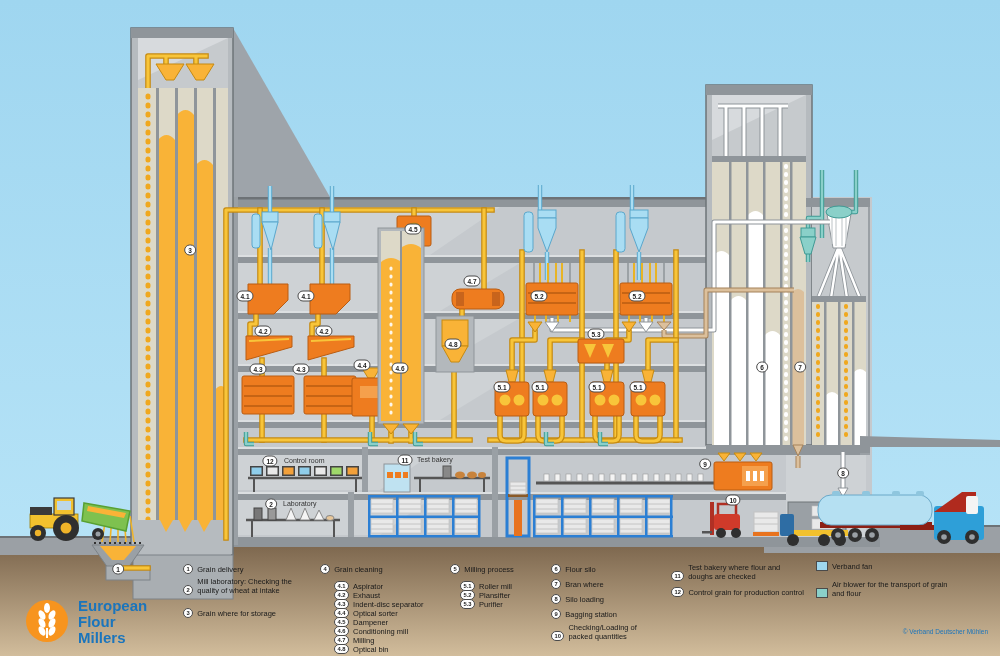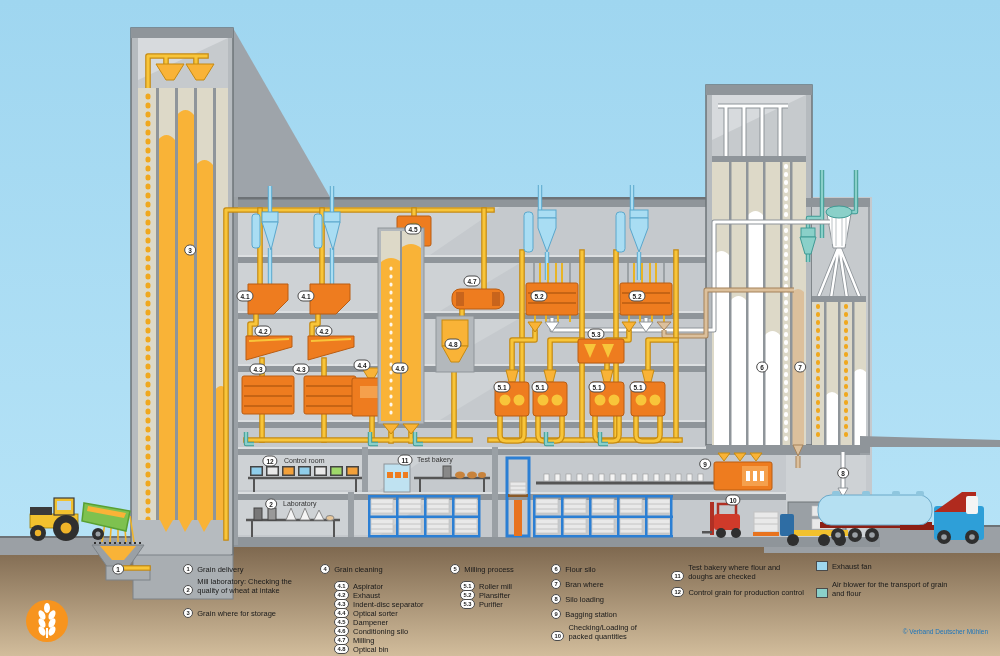--- a/index.html
+++ b/index.html
@@ -726,21 +726,21 @@
 <div class="li" style="left:334px;top:608px;width:105px">
   <span class="lnum">4.4</span>
       <span>Optical sorter</span>
     </div>
 <div class="li" style="left:334px;top:617px;width:105px">
   <span class="lnum">4.5</span>
       <span>Dampener</span>
     </div>
 <div class="li" style="left:334px;top:626px;width:105px">
   <span class="lnum">4.6</span>
-      <span>Conditioning silo</span>
+      <span>Conditioning mill</span>
     </div>
 <div class="li" style="left:334px;top:635px;width:105px">
   <span class="lnum">4.7</span>
       <span>Milling</span>
     </div>
 <div class="li" style="left:334px;top:644px;width:105px">
   <span class="lnum">4.8</span>
       <span>Optical bin</span>
     </div>
 
@@ -786,22 +786,30 @@
   <span class="lnum">11</span>
       <span>Test bakery where flour and doughs are checked</span>
     </div>
 <div class="li" style="left:671px;top:587px;width:170px">
   <span class="lnum">12</span>
       <span>Control grain for production control</span>
     </div>
 
 <div class="li" style="left:816px;top:561px;width:150px">
   <span class="sw" style="background: rgb(158, 216, 240);"></span>
-  <span>Exhaust fan</span>
+  <span>Verband fan</span>
     </div>
 <div class="li" style="left:816px;top:581px;width:135px">
   <span class="sw" style="background: rgb(138, 208, 201);"></span>
   <span>Air blower for the transport of grain and flour</span>
     </div>
 
+<div class="logo">
+  <span style="width:46px;display:inline-block"></span>
+  <div class="logotxt">
+    <div>European</div>
+    <div>Flour</div>
+    <div>Millers</div>
+  </div>
+</div>
 <div class="copyright">© Verband Deutscher Mühlen</div>
 
 </div>
 
 </body></html>

